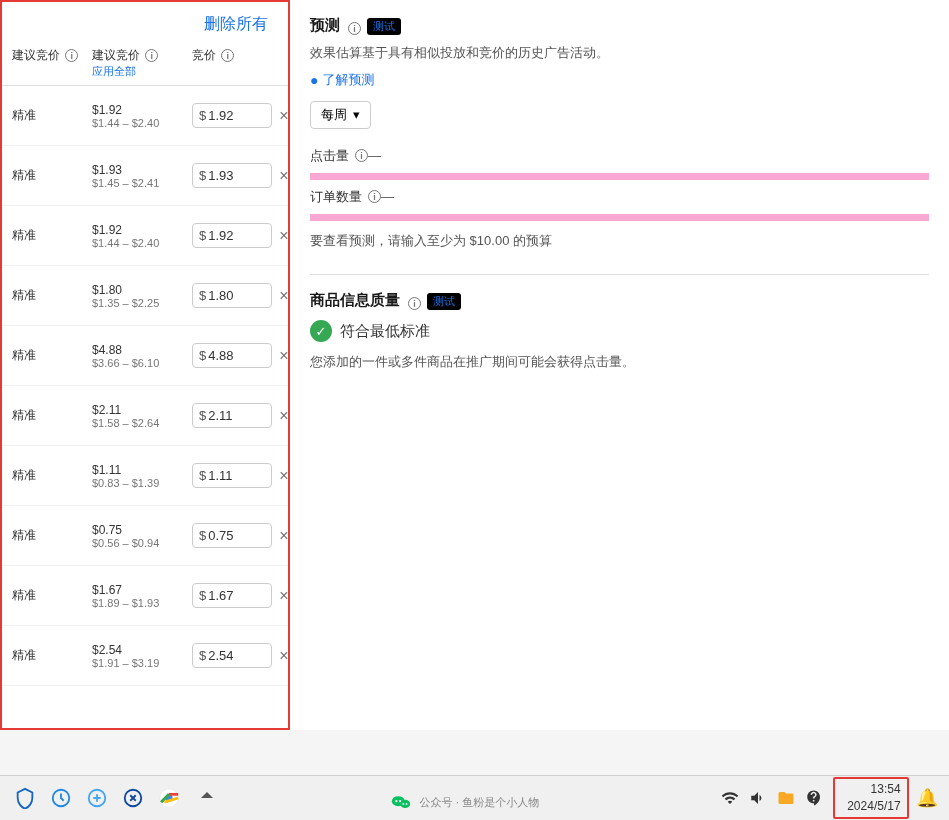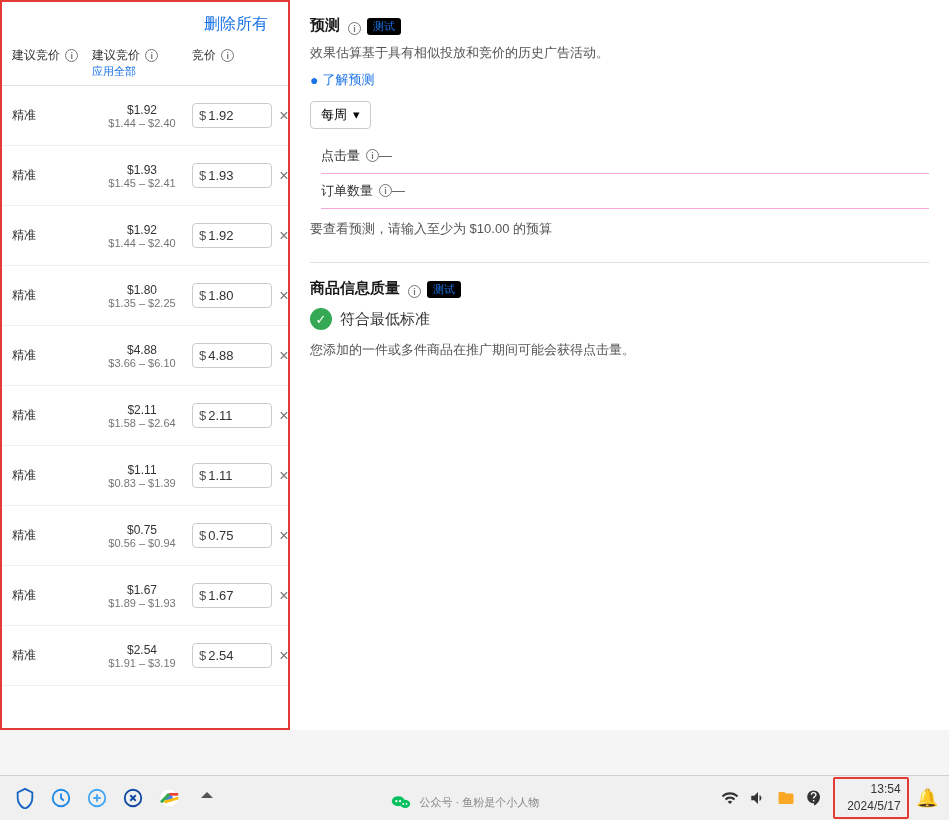--- a/index.html
+++ b/index.html
@@ -76,21 +76,20 @@
     }
 
     .match-type {
       font-size: 12px;
       color: #333;
     }
 
     .suggested-price {
       font-size: 12px;
       color: #333;
-      text-align: center;
     }
 
     .suggested-price .range {
       font-size: 11px;
       color: #757575;
     }
 
     .bid-input-wrap {
       display: flex;
       align-items: center;
@@ -201,24 +200,23 @@
     }
 
     .cost-type-row span {
       color: #555;
     }
 
     .metric-row {
       display: flex;
       align-items: center;
       padding: 8px 0;
-      border-bottom: 1px solid #f9a8d4;
-      font-size: 13px;
-      color: #333;
-      margin-left: 11px;
+      border-bottom: 7px solid #f9a8d4;
+      font-size: 13px;
+      color: #333;
     }
 
     .metric-label {
       display: flex;
       align-items: center;
       gap: 4px;
     }
 
     .em-dash {
       color: #555;

